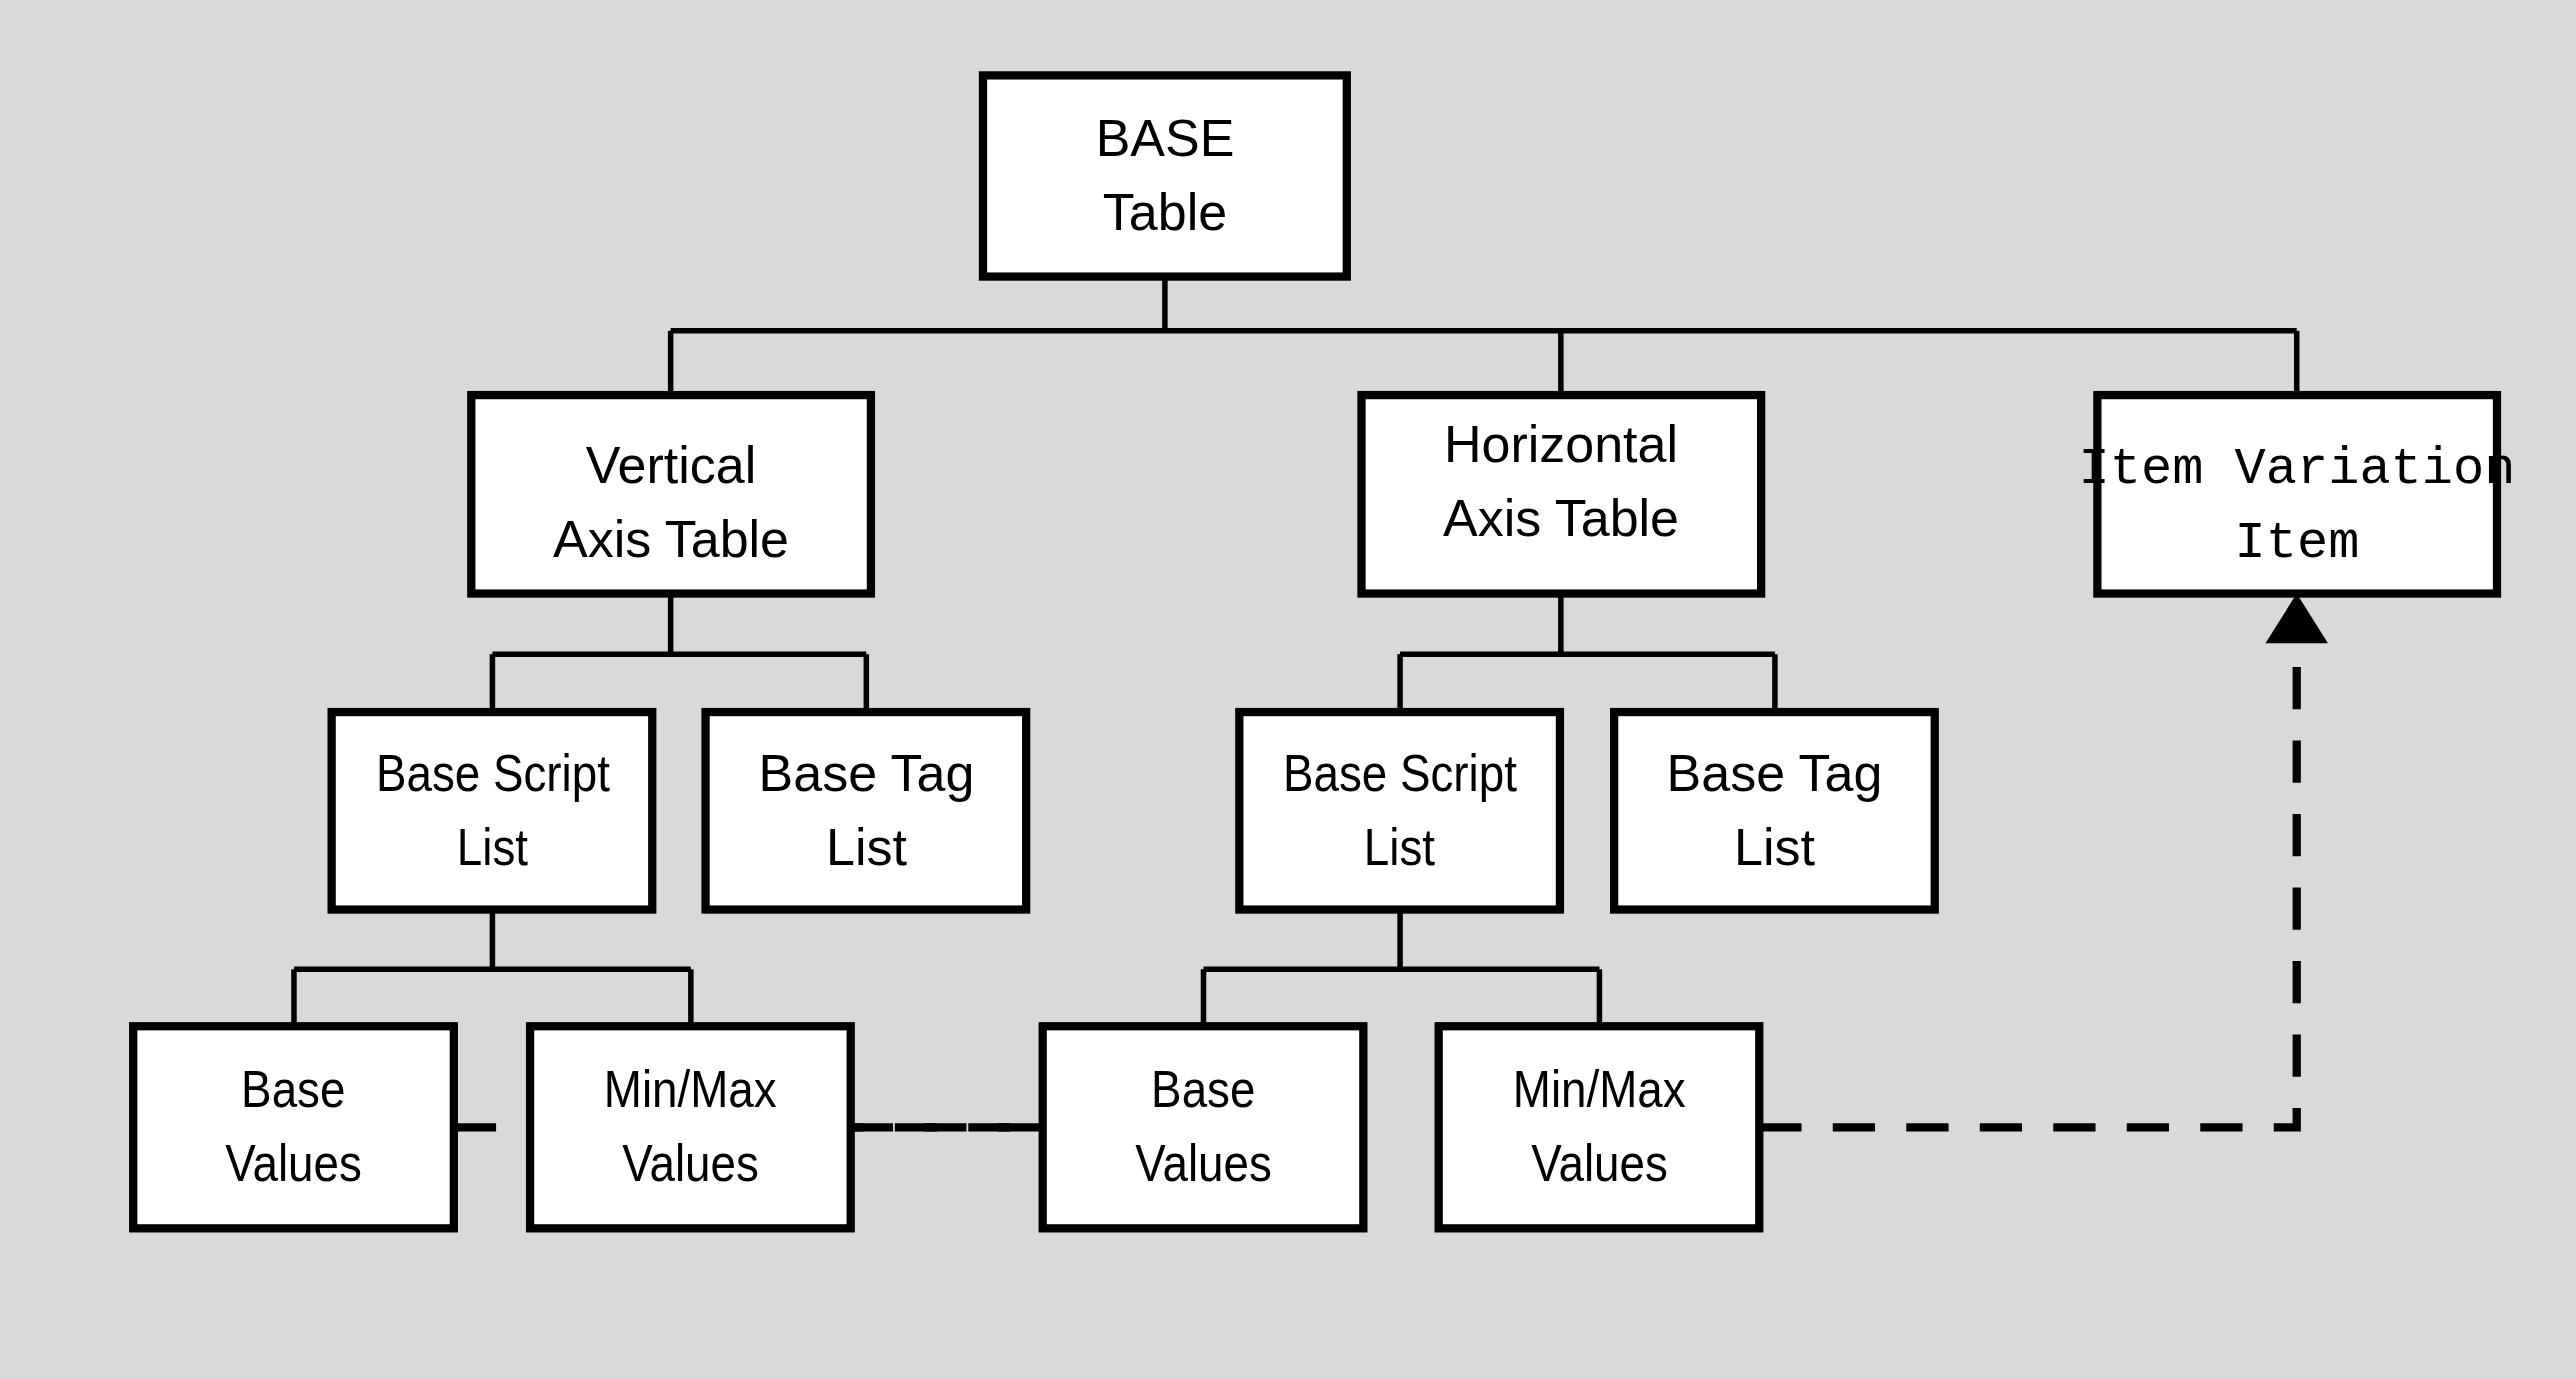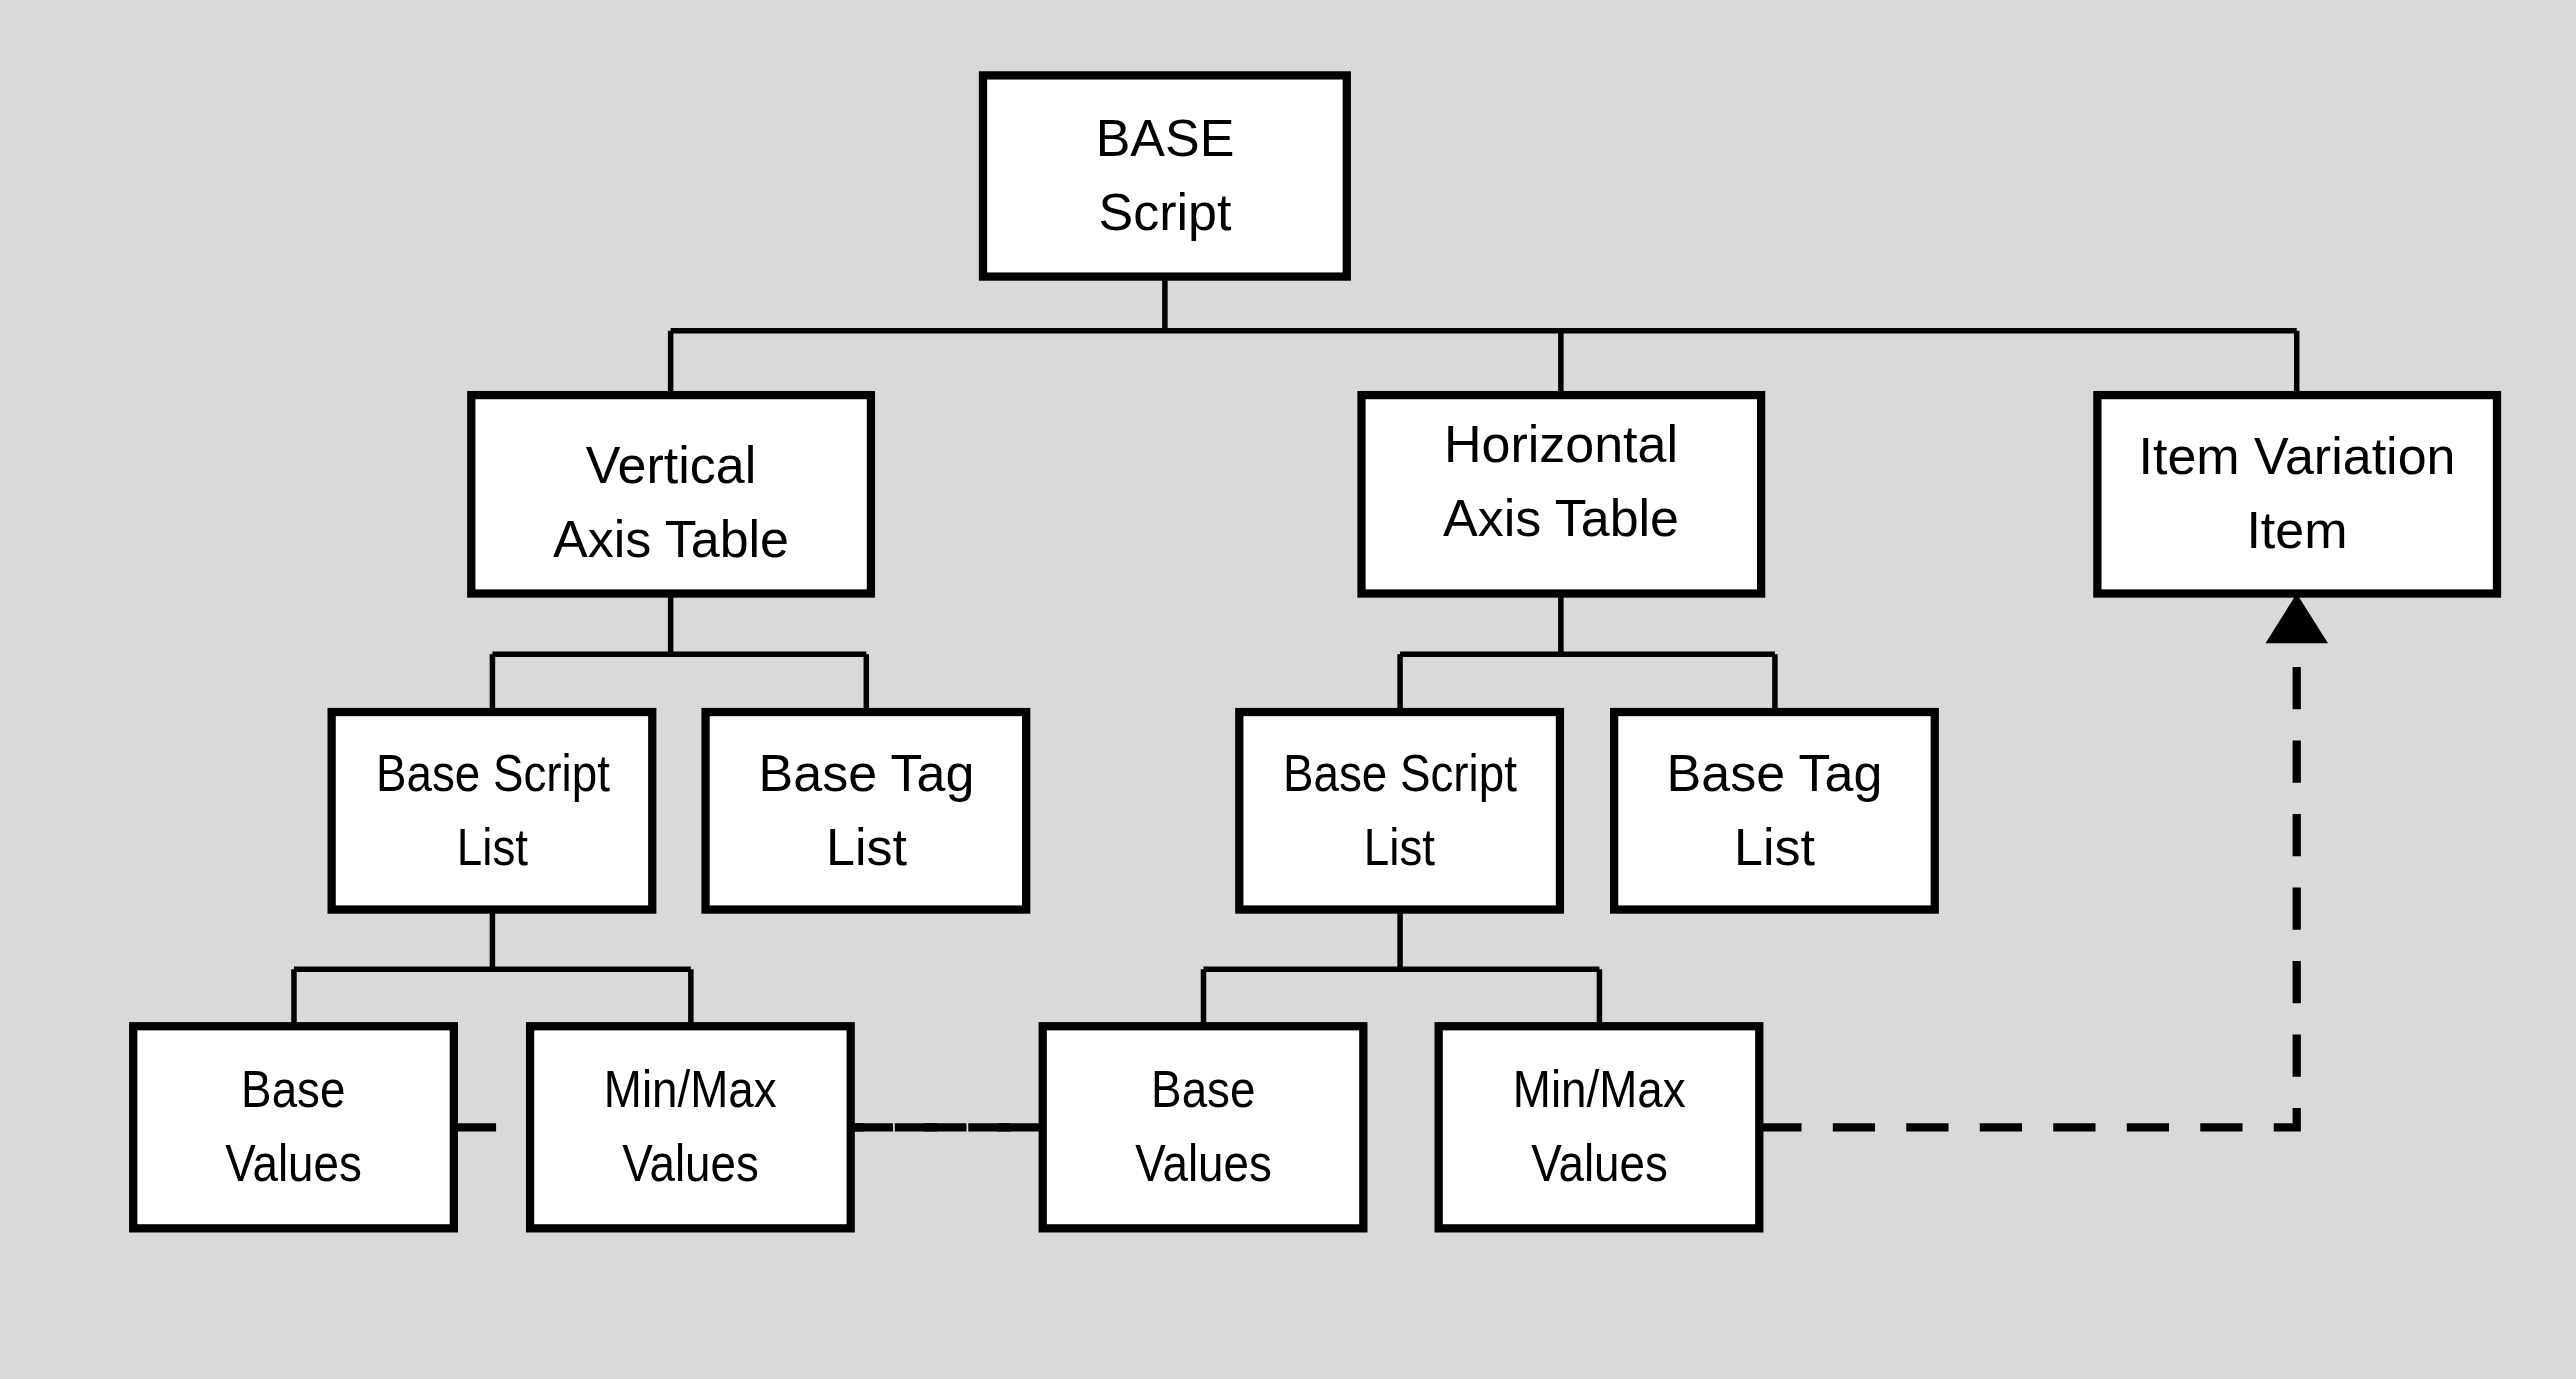--- a/index.html
+++ b/index.html
@@ -114,31 +114,31 @@
         <rect x="1135" y="1117" width="349" height="220" class="node-rect" fill="#ffffff" stroke="#000000"></rect>
         <rect x="1566" y="1117" width="349" height="220" class="node-rect" fill="#ffffff" stroke="#000000"></rect>
       </g>
     <g id="arrow-layer">
         <polygon points="2500,646 2466,700 2534,700" class="arrow-head" fill="#000000"></polygon>
       </g>
   </svg>
   <div id="label-layer">
       <div class="node-label" style="left: 983px; top: 75px; width: 364px; height: 201px;">
         <span class="line">BASE</span>
-        <span class="line">Script</span>
+        <span class="line">Table</span>
       </div>
       <div class="node-label" style="left: 471px; top: 404px; width: 400px; height: 198px;">
         <span class="line">Vertical</span>
         <span class="line">Axis Table</span>
       </div>
       <div class="node-label" style="left: 1361px; top: 383px; width: 400px; height: 198px;">
         <span class="line">Horizontal</span>
         <span class="line">Axis Table</span>
       </div>
-      <div class="node-label" style="left: 2097px; top: 395px; width: 400px; height: 198px;">
+      <div class="node-label" style="left: 2097px; top: 408px; width: 400px; height: 198px; font-family: Liberation Mono, monospace;">
         <span class="line">Item Variation</span>
         <span class="line">Item</span>
       </div>
       <div class="node-label narrow" style="left: 332px; top: 712px; width: 321px; height: 198px;">
         <span class="line">Base Script</span>
         <span class="line">List</span>
       </div>
       <div class="node-label" style="left: 706px; top: 712px; width: 321px; height: 198px;">
         <span class="line">Base Tag</span>
         <span class="line">List</span>

